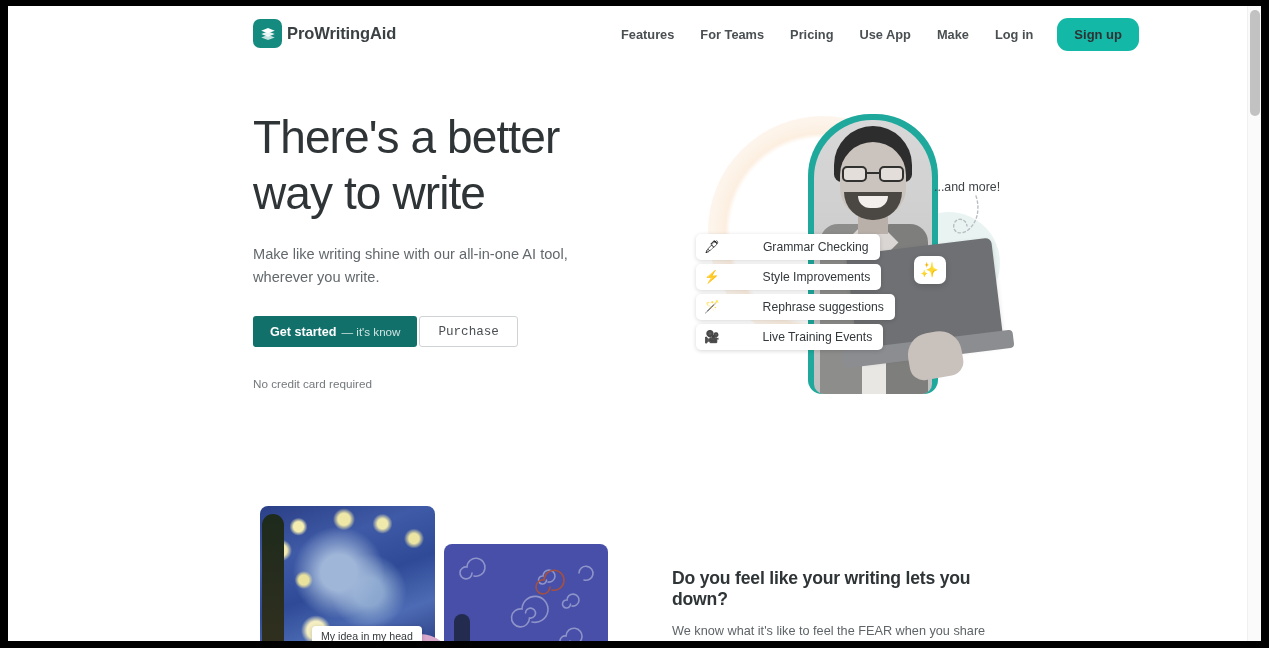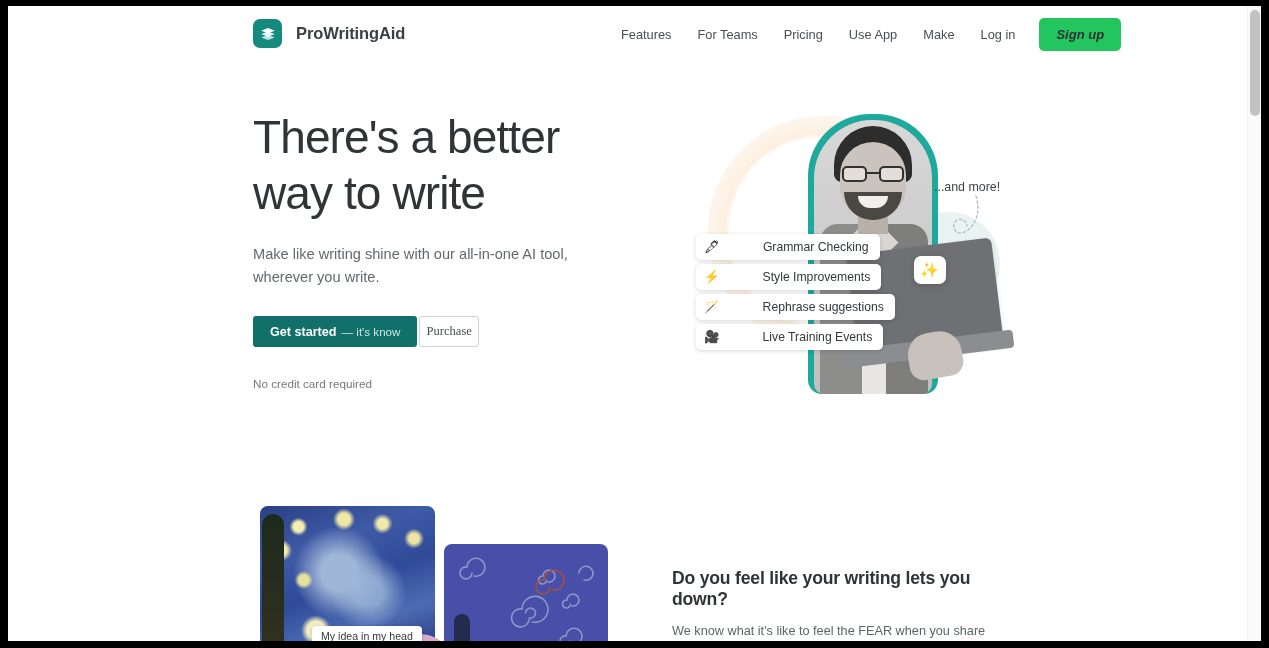--- a/index.html
+++ b/index.html
@@ -55,53 +55,52 @@
   
   #header {
     position: absolute;
     left: 0; top: 0;
     width: 1239px; height: 56px;
     background: #ffffff;
   }
   #brand {
     position: absolute;
     left: 245px; top: 13px;
-    display: flex; align-items: center; gap: 14px;
+    display: flex; align-items: center; gap: 5px;
   }
   #logo-mark {
     width: 29px; height: 29px;
     border-radius: 7px;
     background: #158b80;
     display: flex; align-items: center; justify-content: center;
   }
   #brand-name {
     font-size: 16.5px; font-weight: 700; color: #3b4043;
     letter-spacing: -0.1px;
   }
   #nav {
     position: absolute;
     left: 600px; top: 12px;
     display: flex; align-items: center; gap: 0;
     height: 33px;
   }
   .nav-link {
     font-size: 12.8px; color: #4a4f52;
     padding: 0 13px; line-height: 33px;
-    white-space: nowrap; cursor: pointer;
+    white-space: nowrap; cursor: pointer; font-weight: bold;
   }
   #signup-btn {
     margin-left: 11px;
-    background: #22c55e;
+    background: #14b8a6;
     color: #2e3234;
     font-size: 13px; font-weight: 600;
-    border: none; border-radius: 5px;
+    border: none; border-radius: 11px;
     padding: 0 17px; height: 33px;
     cursor: pointer;
     font-family: "Liberation Sans", sans-serif;
-    font-style: italic;
   }
 
   
   #hero-copy {
     position: absolute;
     left: 245px; top: 103px;
     width: 370px;
   }
   #hero-title {
     font-size: 46px; line-height: 56px;
@@ -125,24 +124,24 @@
     display: flex; align-items: center; gap: 5px;
     cursor: pointer;
     font-family: "Liberation Sans", sans-serif;
   }
   #gs-main { color: #ffffff; font-size: 12.6px; font-weight: 700; }
   #gs-sub  { color: #cfe3e1; font-size: 11.6px; }
   #purchase-btn {
     background: #ffffff;
     border: 1px solid #cfd3d5;
     border-radius: 3px;
-    height: 31px; padding: 0 6px;
+    height: 31px; padding: 0 18px;
     color: #4a4f52; font-size: 12.6px;
     cursor: pointer;
-    font-family: Liberation Serif, serif;
+    font-family: Liberation Mono, monospace;
   }
   #no-cc {
     margin-top: 30px;
     font-size: 11.7px; color: #74797c;
   }
 
   
   #hero-art {
     position: absolute;
     left: 648px; top: 88px;

